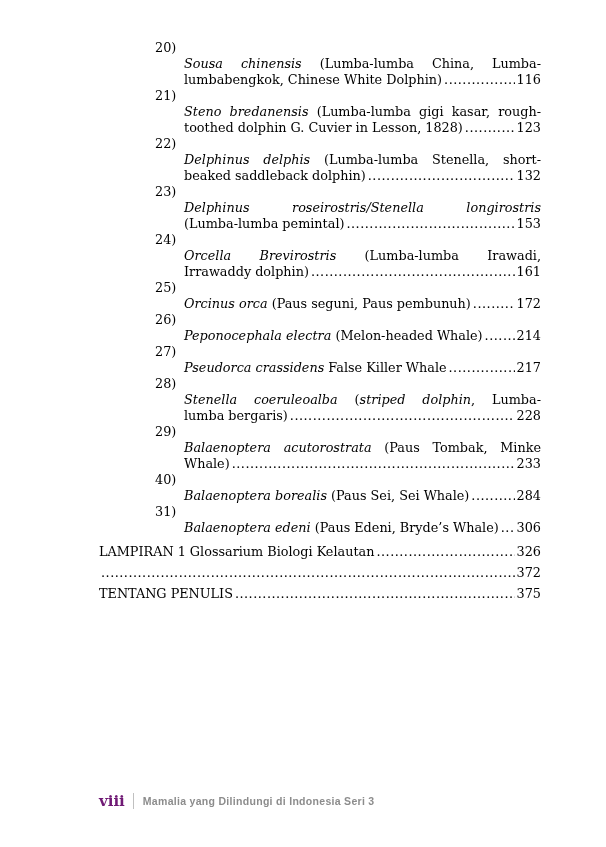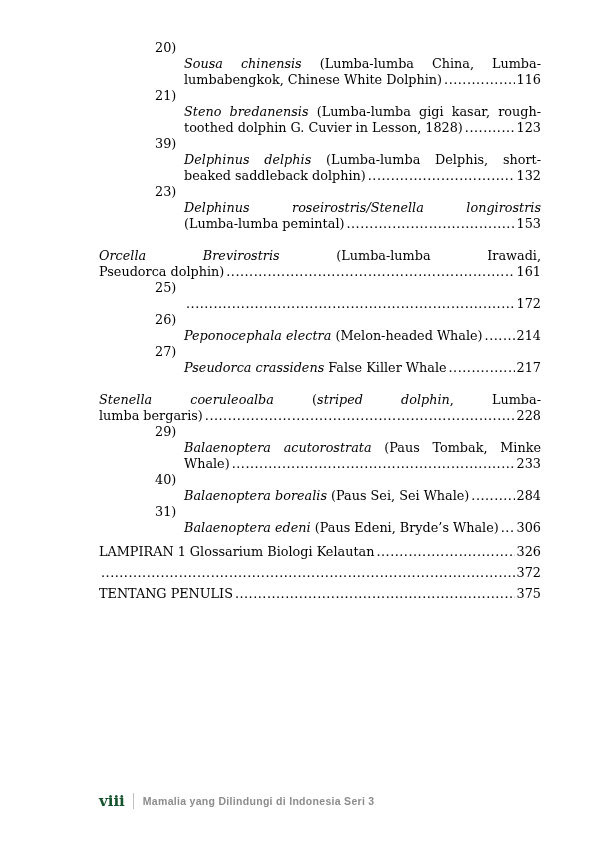--- a/index.html
+++ b/index.html
@@ -96,55 +96,57 @@
           <div class="lines">
             <div class="line fill"><span class="txt"><i>Steno bredanensis</i><span> (Lumba-lumba gigi kasar, rough-</span></span></div>
             <div class="line leader">
               <span class="txt"><span>toothed dolphin G. Cuvier in Lesson, 1828)</span></span>
               <span class="dots">......................................................................................................................................................</span>
               <span class="pg">123</span>
             </div>
           </div>
         </div>
         <div class="entry">
-          <span class="num">39)</span>
-          <div class="lines">
-            <div class="line fill"><span class="txt"><i>Delphinus delphis</i><span> (Lumba-lumba Delphis, short-</span></span></div>
+          <span class="num">22)</span>
+          <div class="lines">
+            <div class="line fill"><span class="txt"><i>Delphinus delphis</i><span> (Lumba-lumba Stenella, short-</span></span></div>
             <div class="line leader">
               <span class="txt"><span>beaked saddleback dolphin)</span></span>
               <span class="dots">......................................................................................................................................................</span>
               <span class="pg">132</span>
             </div>
           </div>
         </div>
         <div class="entry">
           <span class="num">23)</span>
           <div class="lines">
             <div class="line fill"><span class="txt"><i>Delphinus roseirostris/Stenella longirostris</i></span></div>
             <div class="line leader">
               <span class="txt"><span>(Lumba-lumba pemintal)</span></span>
               <span class="dots">......................................................................................................................................................</span>
               <span class="pg">153</span>
             </div>
           </div>
         </div>
         <div class="entry">
+          <span class="num">24)</span>
           <div class="lines">
             <div class="line fill"><span class="txt"><i>Orcella Brevirostris</i><span> (Lumba-lumba Irawadi,</span></span></div>
             <div class="line leader">
-              <span class="txt"><span>Pseudorca dolphin)</span></span>
+              <span class="txt"><span>Irrawaddy dolphin)</span></span>
               <span class="dots">......................................................................................................................................................</span>
               <span class="pg">161</span>
             </div>
           </div>
         </div>
         <div class="entry">
           <span class="num">25)</span>
           <div class="lines">
             <div class="line leader">
+              <span class="txt"><i>Orcinus orca</i><span> (Paus seguni, Paus pembunuh)</span></span>
               <span class="dots">......................................................................................................................................................</span>
               <span class="pg">172</span>
             </div>
           </div>
         </div>
         <div class="entry">
           <span class="num">26)</span>
           <div class="lines">
             <div class="line leader">
               <span class="txt"><i>Peponocephala electra</i><span> (Melon-headed Whale)</span></span>
@@ -157,20 +159,21 @@
           <span class="num">27)</span>
           <div class="lines">
             <div class="line leader">
               <span class="txt"><i>Pseudorca crassidens</i><span> False Killer Whale</span></span>
               <span class="dots">......................................................................................................................................................</span>
               <span class="pg">217</span>
             </div>
           </div>
         </div>
         <div class="entry">
+          <span class="num">28)</span>
           <div class="lines">
             <div class="line fill"><span class="txt"><i>Stenella coeruleoalba</i><span> (</span><i>striped dolphin</i><span>, Lumba-</span></span></div>
             <div class="line leader">
               <span class="txt"><span>lumba bergaris)</span></span>
               <span class="dots">......................................................................................................................................................</span>
               <span class="pg">228</span>
             </div>
           </div>
         </div>
         <div class="entry">
@@ -216,17 +219,17 @@
           <span class="pg">372</span>
         </div>
         <div class="line leader">
           <span class="txt"><span>TENTANG PENULIS</span></span>
           <span class="dots">......................................................................................................................................................</span>
           <span class="pg">375</span>
         </div>
       </section>
   </main>
   <footer class="footer">
-    <span class="folio" style="color: #14532d;">viii</span>
+    <span class="folio" style="color: #701a75;">viii</span>
     <span class="rule" style="background: rgb(192, 192, 192);"></span>
     <span class="booktitle" style="color: rgb(140, 140, 140); font-weight: bold;">Mamalia yang Dilindungi di Indonesia Seri 3</span>
   </footer>
 </div>
 
 </body></html>

